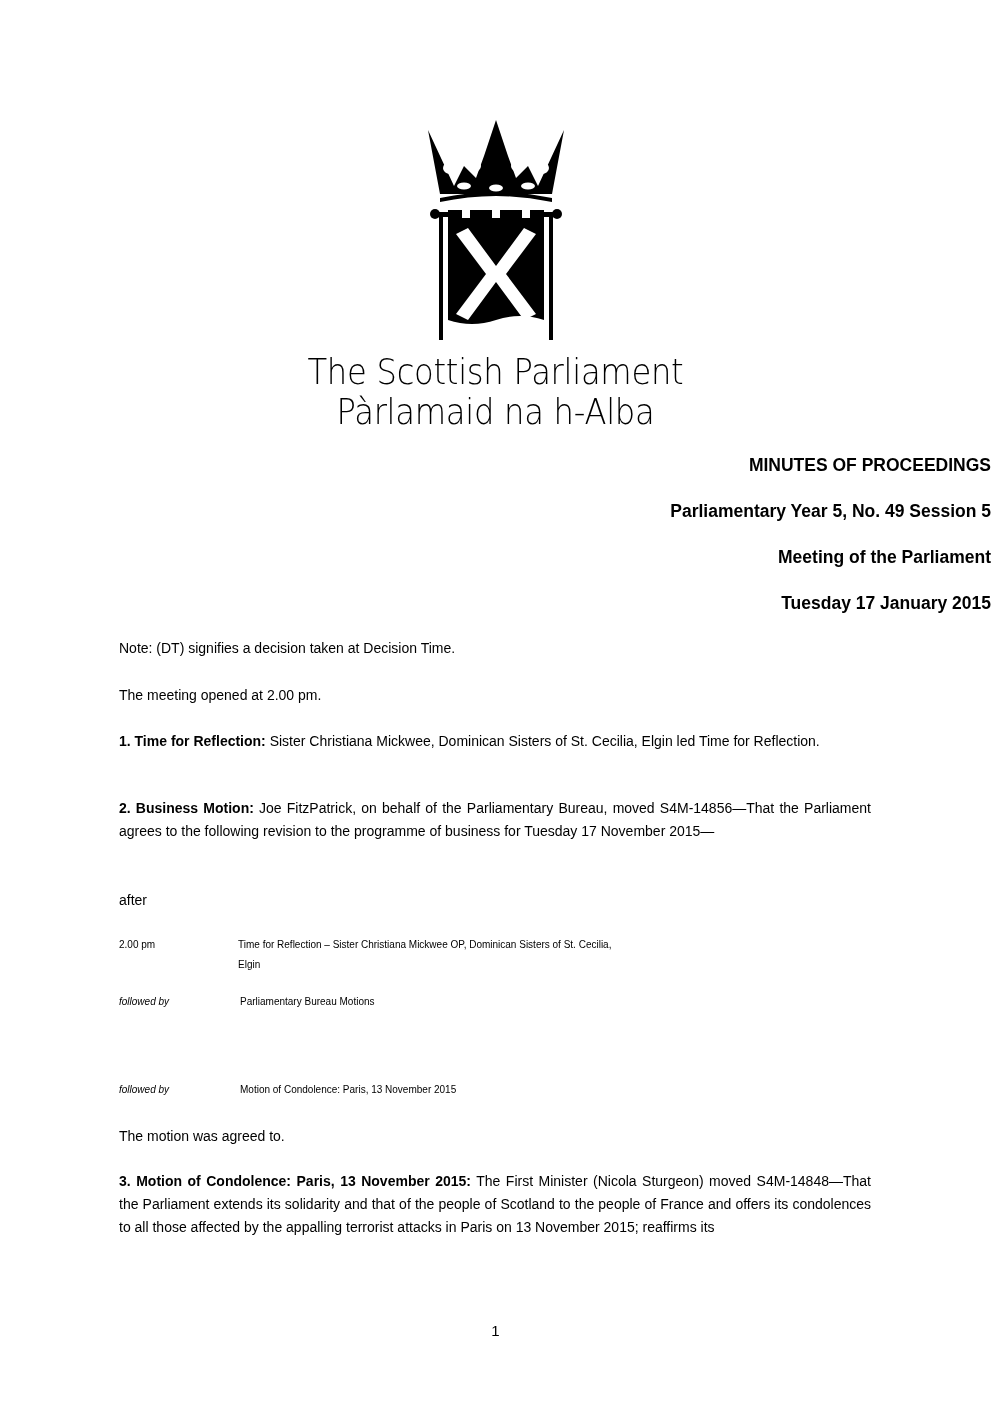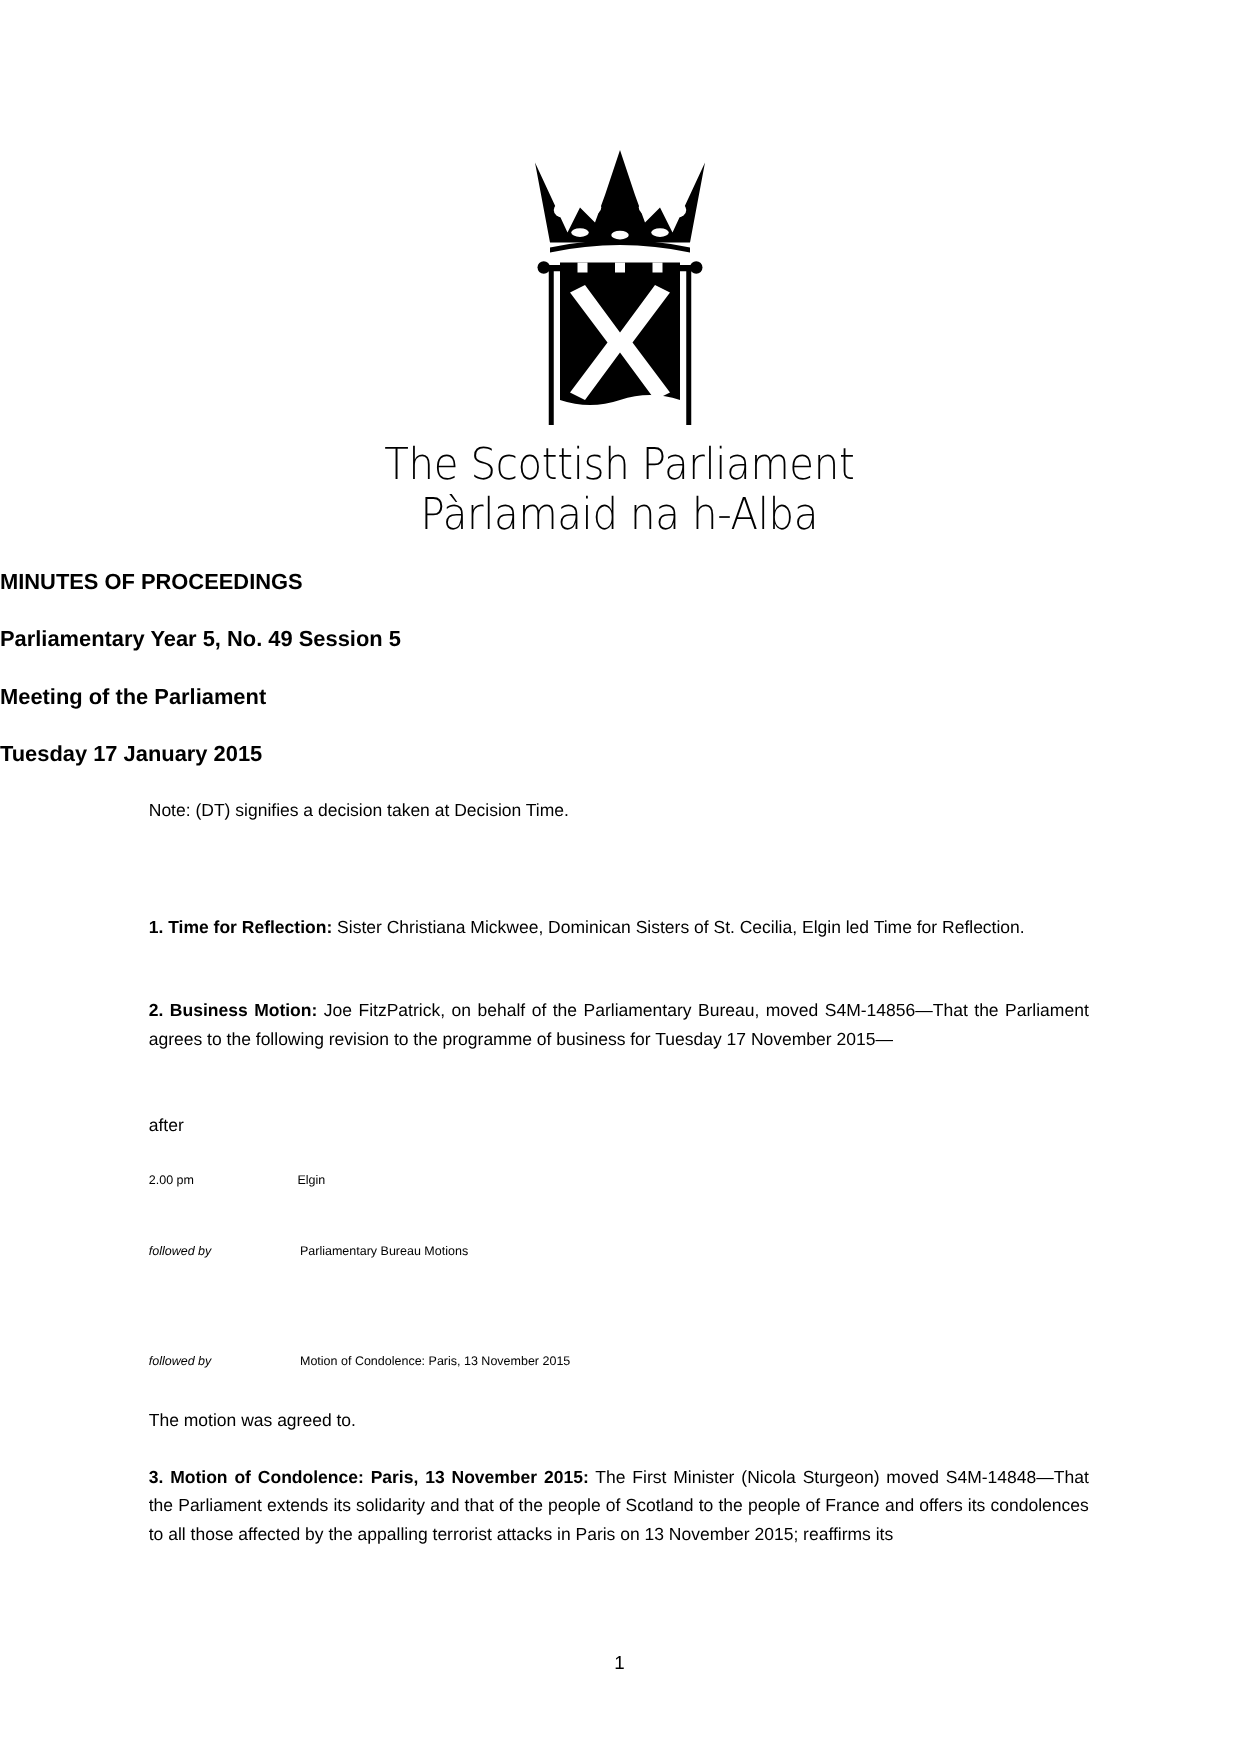--- a/index.html
+++ b/index.html
@@ -2,21 +2,21 @@
 <html><head>
 <meta charset="utf-8">
 <style>
   html, body { margin: 0; padding: 0; background: #ffffff; }
   body { width: 991px; height: 1401px; position: relative; overflow: hidden; color: #000; font-family: "Liberation Sans", sans-serif; }
   .page { position: absolute; left: 0; top: 0; width: 896px; height: 1401px; }
   .logo { position: absolute; left: 424px; top: 116px; width: 144px; height: 226px; }
   .wordmark { position: absolute; left: 0; width: 991px; text-align: center; font-family: "DejaVu Sans", sans-serif; font-weight: 300; font-size: 35px; letter-spacing: -0.3px; line-height: 40px; transform: scaleX(0.92); transform-origin: 495px 0; }
   .wm1 { top: 352px; }
   .wm2 { top: 392px; }
-  .heading { position: absolute; left: 0; width: 991px; text-align: left; font-weight: bold; font-size: 17.5px; line-height: 22px; }
+  .heading { position: absolute; left: 0; width: 991px; text-align: right; font-weight: bold; font-size: 17.5px; line-height: 22px; }
   .para { position: absolute; left: 119px; width: 752px; font-size: 14px; line-height: 23px; text-align: justify; }
   .para b { font-weight: bold; }
   .small { position: absolute; font-size: 10px; line-height: 20px; }
   .ital { font-style: italic; }
   .pagenum { position: absolute; left: 0; width: 991px; text-align: center; font-size: 15px; top: 1322px; }
 </style>
 </head>
 <body>
 
 <div class="page">
@@ -49,29 +49,31 @@
 
   <div class="wordmark wm1">The Scottish Parliament</div>
   <div class="wordmark wm2">Pàrlamaid na h-Alba</div>
 
   <div class="heading" style="top:454px;">MINUTES OF PROCEEDINGS</div>
   <div class="heading" style="top:500px;">Parliamentary Year 5, No. 49 Session 5</div>
   <div class="heading" style="top:546px;">Meeting of the Parliament</div>
   <div class="heading" style="top:592px;">Tuesday 17 January 2015</div>
 
   <div class="para" style="top:637px;">Note: (DT) signifies a decision taken at Decision Time.</div>
+  <div class="para" style="top:684px;">The meeting opened at 2.00 pm.</div>
 
   <div class="para" style="top:730px;"><b>1. Time for Reflection:</b><span> Sister Christiana Mickwee, Dominican Sisters of St. Cecilia, Elgin led Time for Reflection.</span></div>
 
   <div class="para" style="top:797px;"><b>2. Business Motion:</b><span> Joe FitzPatrick, on behalf of the Parliamentary Bureau, moved S4M-14856—That the Parliament agrees to the following revision to the programme of business for Tuesday 17 November 2015—</span></div>
 
   <div class="para" style="top:889px;">after</div>
 
   <div class="small" style="left:119px; top:935px;">2.00 pm</div>
   <div class="small" style="left:238px; top:935px; width:640px;">
+    <div>Time for Reflection – Sister Christiana Mickwee OP, Dominican Sisters of St. Cecilia,</div>
     <div>Elgin</div>
   </div>
 
   <div class="small ital" style="left:119px; top:992px;">followed by</div>
   <div class="small" style="left:240px; top:992px;">Parliamentary Bureau Motions</div>
 
 
   <div class="small ital" style="left:119px; top:1080px;">followed by</div>
   <div class="small" style="left:240px; top:1080px;">Motion of Condolence: Paris, 13 November 2015</div>
 

